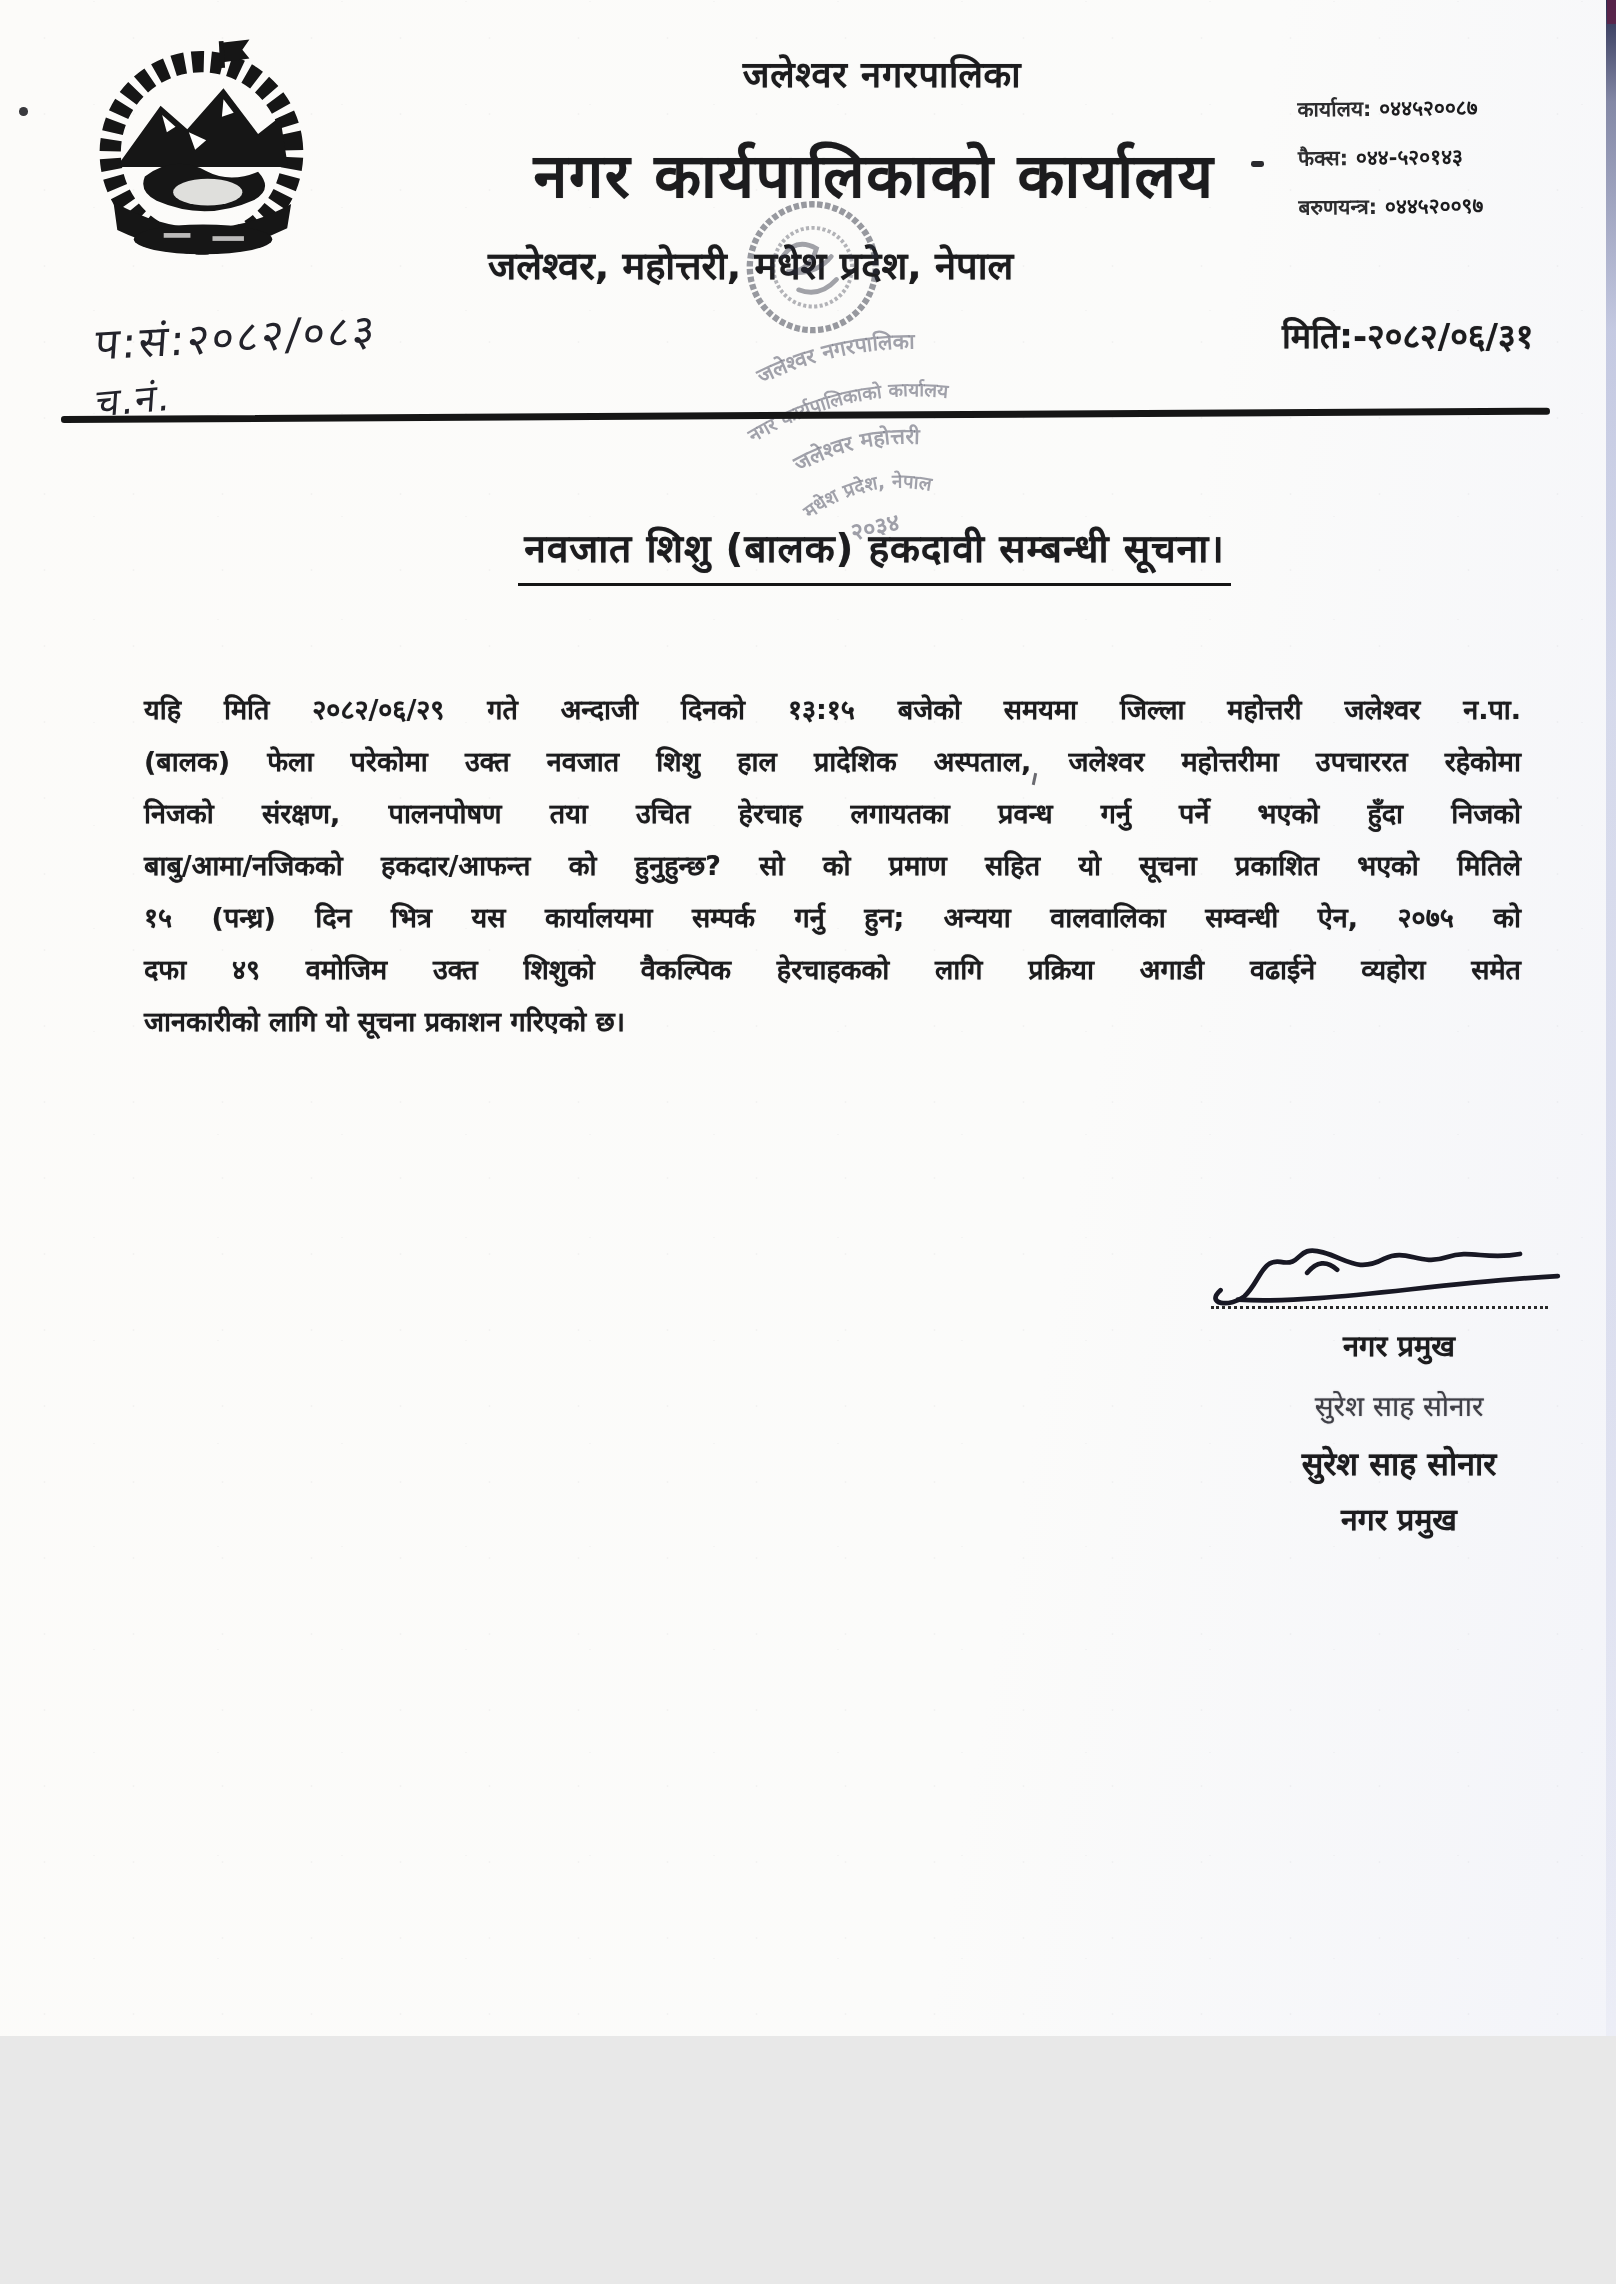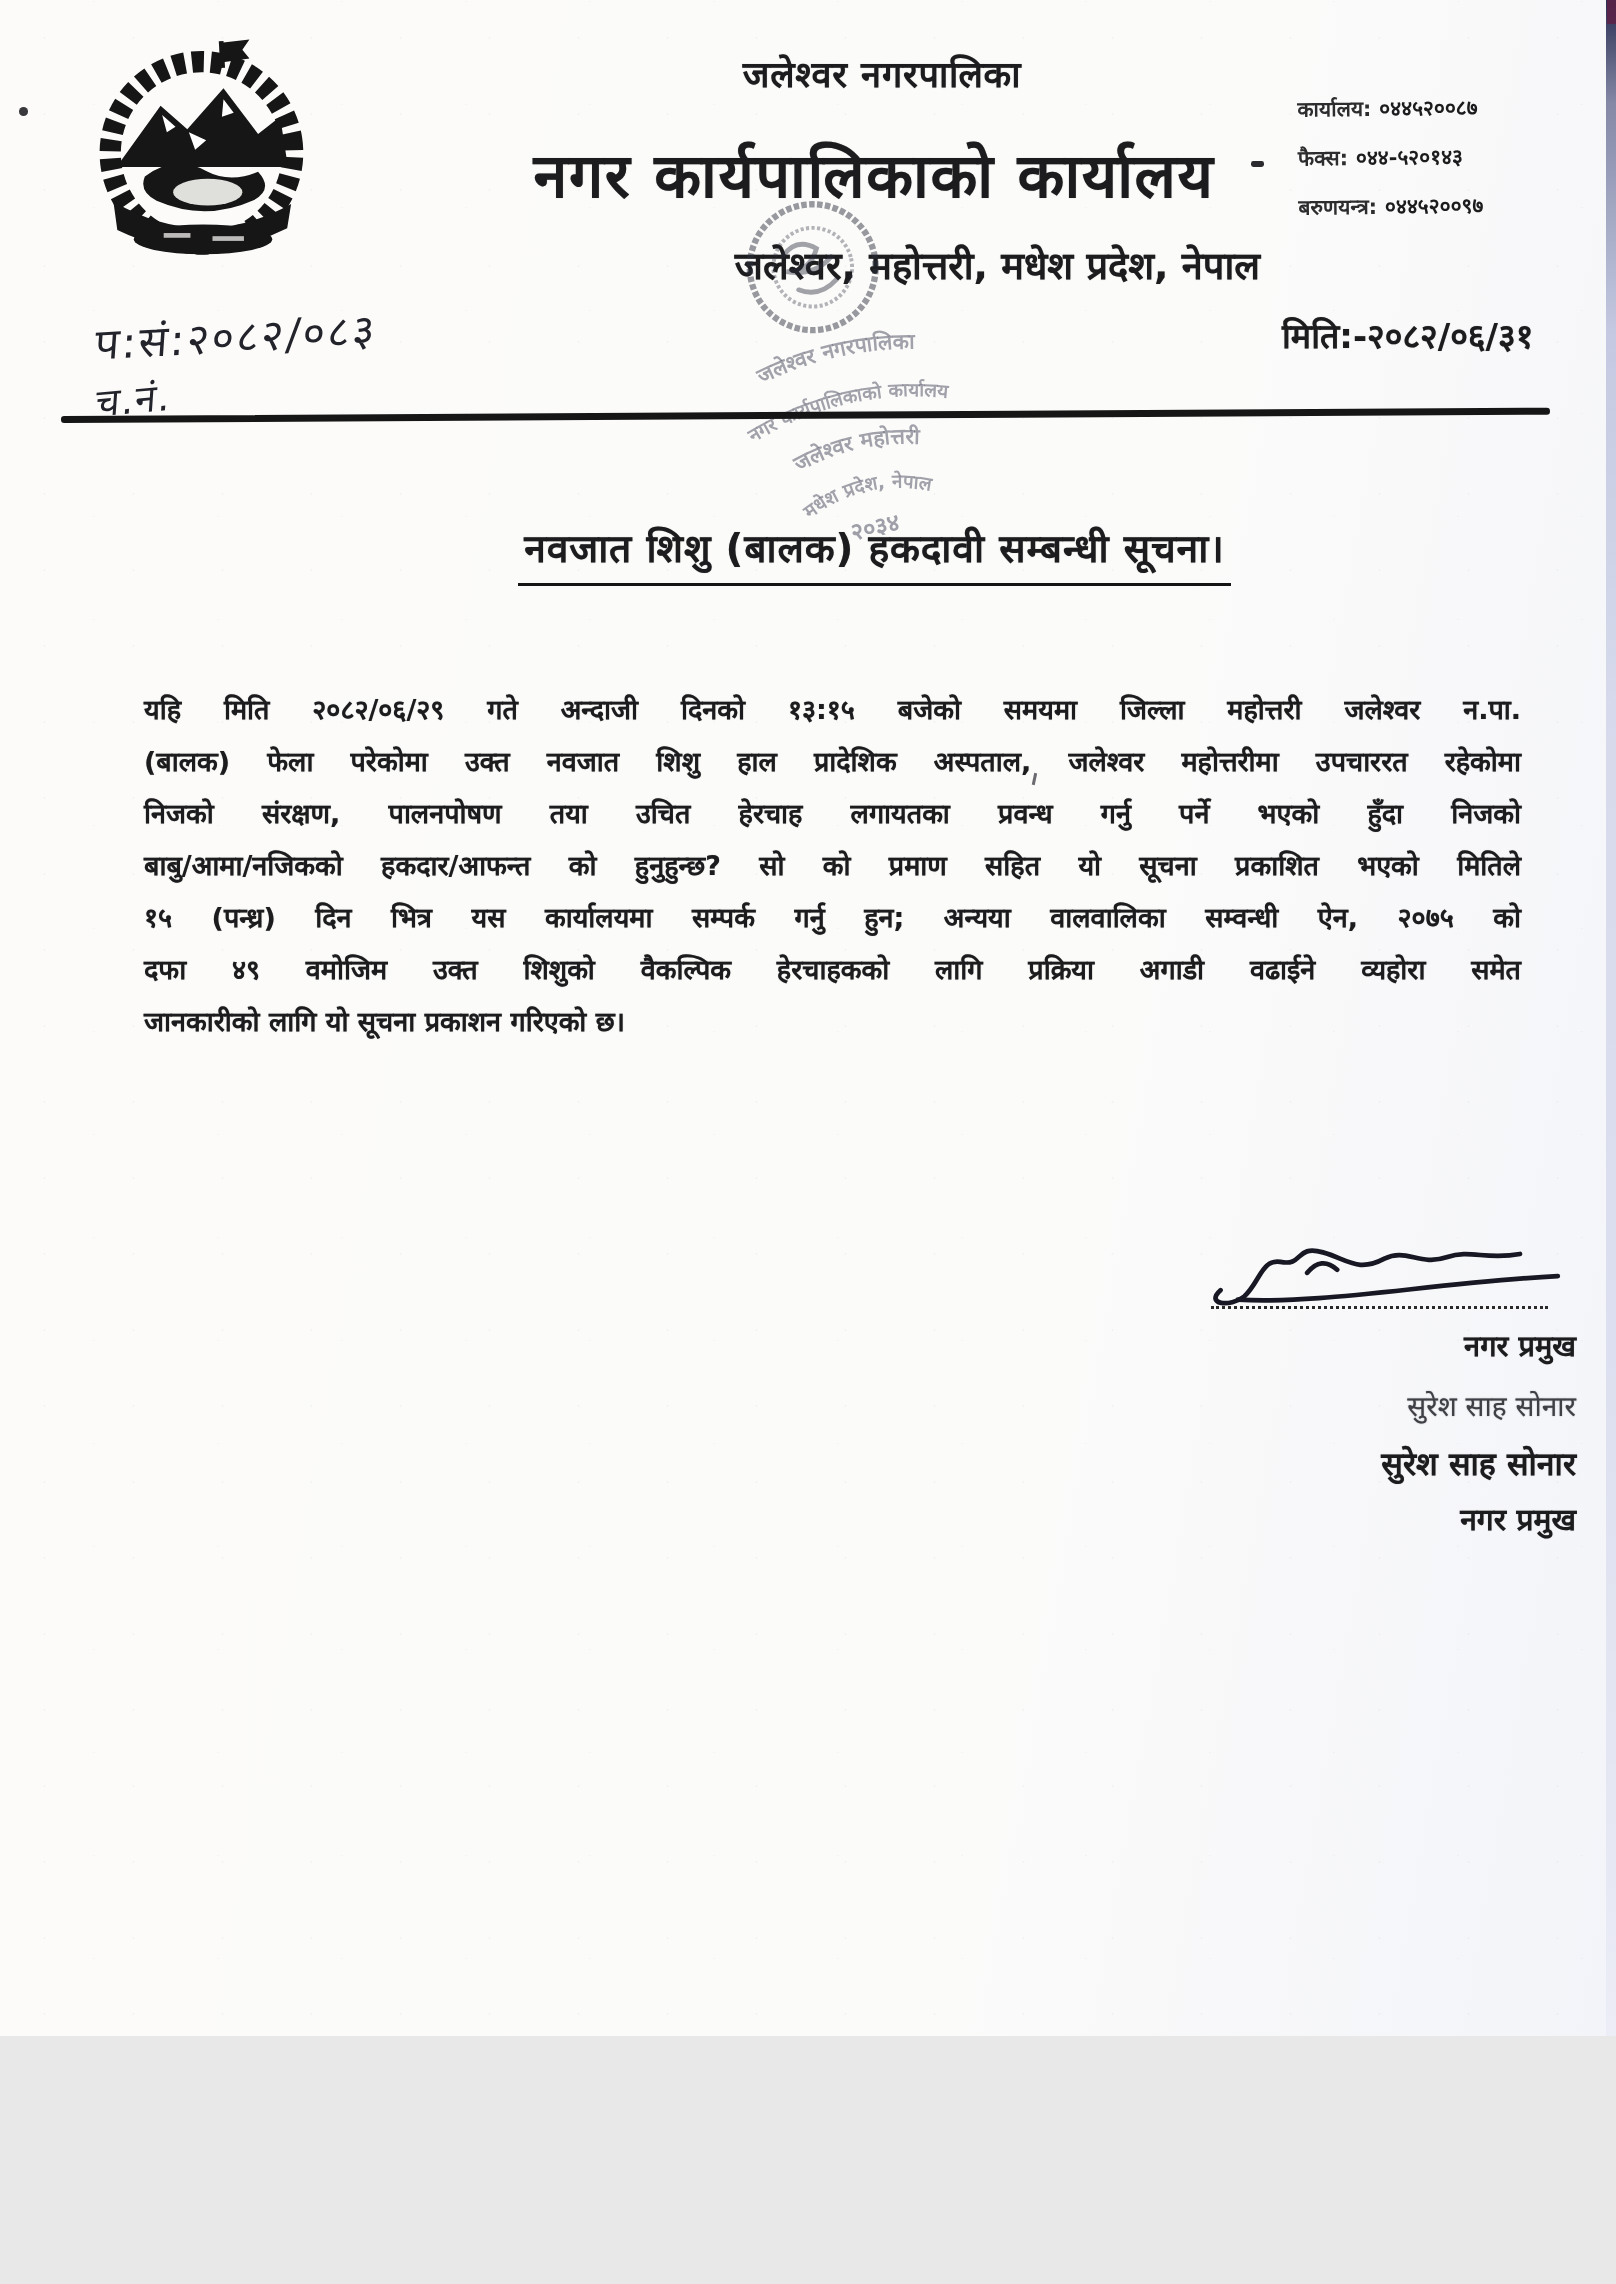--- a/index.html
+++ b/index.html
@@ -16,21 +16,21 @@
     background-position:0 0, 32px 53px, 0 0;
     font-family:"DejaVu Sans","Liberation Sans",sans-serif;
     color:#1c1c1e;
   }
   .abs{position:absolute;}
   .ink{color:#1c1c1e;text-shadow:0 0 0.8px rgba(20,20,20,.45);}
 
   
   .muni-name{left:551px;top:49px;width:662px;text-align:center;font-size:36px;font-weight:700;letter-spacing:0.8px;}
   .office-name{left:441px;top:132px;width:866px;text-align:center;font-size:61px;font-weight:800;letter-spacing:1.6px;}
-  .addr-line{left:488px;top:238px;width:772px;text-align:right;font-size:38px;font-weight:700;}
+  .addr-line{left:488px;top:238px;width:772px;text-align:left;font-size:38px;font-weight:700;}
   .contacts{left:1298px;top:93px;width:315px;font-size:21px;font-weight:600;transform:rotate(-.6deg);}
   .contact-row{display:flex;gap:7.9px;margin-bottom:21px;white-space:nowrap;}
   .contact-row .lbl{opacity:.92;}
 
   
   .emblem{left:69px;top:38px;width:272px;height:232px;filter:blur(0.3px) contrast(1.05);}
 
   
   .stamp{left:676px;top:187px;width:323px;height:354px;transform:rotate(-13deg);opacity:.78;}
   .stamp-ring{fill:none;stroke:rgba(44,46,62,.62);stroke-width:8;stroke-dasharray:7 3;}
@@ -52,21 +52,21 @@
   .title-wrap{left:410px;top:520px;width:929px;text-align:center;}
   .title{display:inline-block;font-size:39px;font-weight:800;padding:0 6.3px 9.5px 6.3px;border-bottom:3.9px solid #151515;letter-spacing:0.8px;}
   .bodytext{left:144px;top:684px;width:1377px;font-size:27px;font-weight:700;line-height:52px;}
   .body-line{text-align:justify;text-align-last:justify;white-space:normal;}
   .body-line.last{text-align-last:left;}
 
   
   .sig-svg{left:1189px;top:1227px;width:394px;height:87px;}
   .sig-stroke{fill:none;stroke:#181824;stroke-width:6;stroke-linecap:round;}
   .sig-dots{left:1211px;top:1268px;width:337px;height:38px;border-bottom:3.2px dotted #2a2a2a;}
-  .sig-block{left:1222px;top:1325px;width:354px;text-align:right;}
+  .sig-block{left:1222px;top:1325px;width:354px;text-align:center;}
   .sig-role-top{font-size:29px;font-weight:600;margin-bottom:22px;}
   .sig-name-light{font-size:28px;font-weight:500;color:#3f3f46;margin-bottom:17.3px;text-shadow:0 0 1.2px rgba(60,60,70,.6);}
   .sig-name-bold{font-size:32px;font-weight:800;margin-bottom:14px;}
   .sig-role-bottom{font-size:30px;font-weight:800;}
 
   
   .edge-right{right:0;top:0;width:10.2px;height:2221px;
     background:linear-gradient(to bottom,
       rgba(24,28,66,.92) 0px, rgba(36,44,96,.55) 102px,
       rgba(80,95,170,.30) 331px, rgba(100,115,185,.22) 709px,

